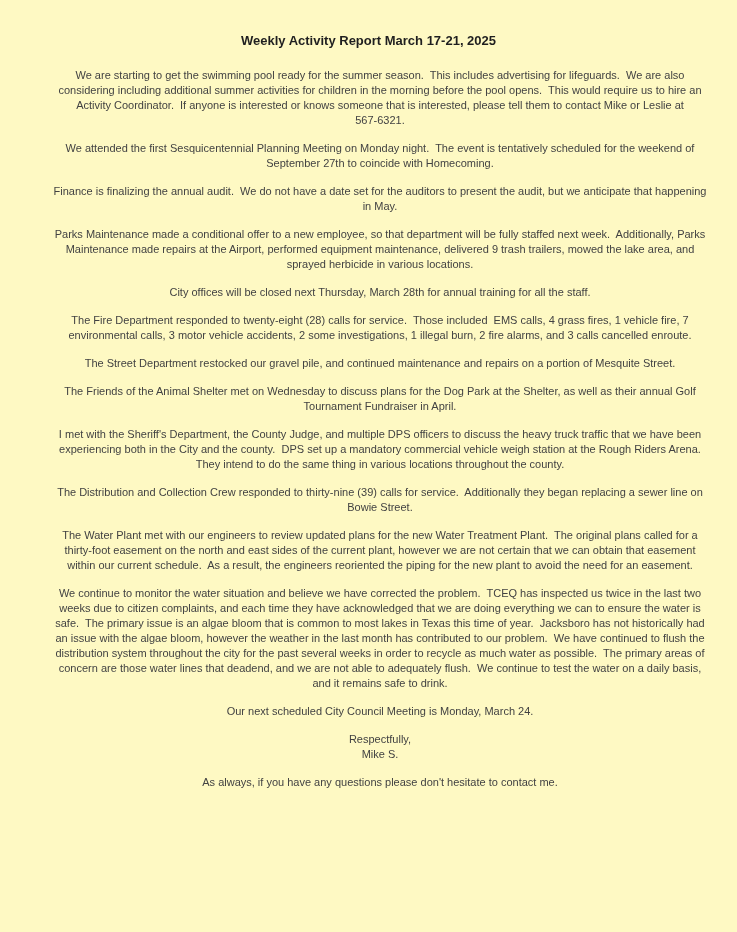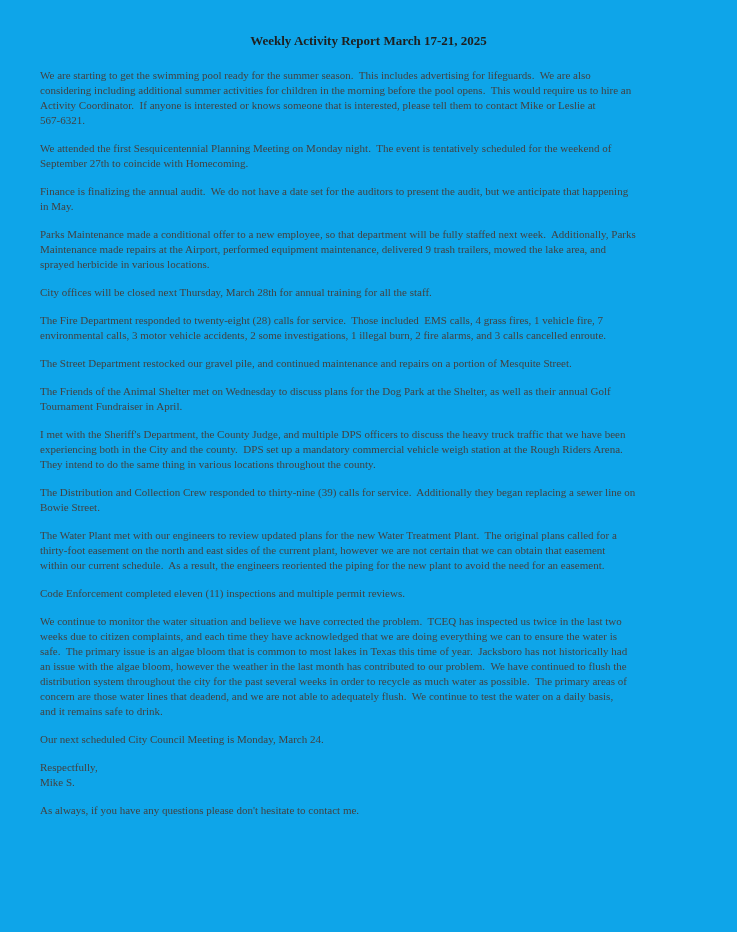--- a/index.html
+++ b/index.html
@@ -4,39 +4,40 @@
 <style>
   html, body {
     margin: 0;
     padding: 0;
     background: #ffffff;
   }
   .page {
     position: relative;
     width: 737px;
     height: 932px;
-    background: #0ea5e9;
+    background: #fef9c3;
     overflow: hidden;
-    font-family: Liberation Serif, serif;
+    font-family: Liberation Sans, sans-serif;
     color: #424242;
   }
   .title {
     font-size: 13px;
     line-height: 15px;
     font-weight: bold;
     color: #1f1f1f;
     text-align: center;
     margin: 33px 0 20px 0;
   }
   .para {
     font-size: 11px;
     line-height: 15px;
     font-weight: normal;
     white-space: pre-wrap;
     margin: 0 17px 13px 40px;
+    text-align: center;
   }
 </style>
 </head>
 <body>
 
 <div class="page">
   <h1 class="title">Weekly Activity Report March 17-21, 2025</h1>
   <p class="para">We are starting to get the swimming pool ready for the summer season.  This includes advertising for lifeguards.  We are also
 considering including additional summer activities for children in the morning before the pool opens.  This would require us to hire an
 Activity Coordinator.  If anyone is interested or knows someone that is interested, please tell them to contact Mike or Leslie at
@@ -55,21 +56,20 @@
   <p class="para">The Friends of the Animal Shelter met on Wednesday to discuss plans for the Dog Park at the Shelter, as well as their annual Golf
 Tournament Fundraiser in April.</p>
   <p class="para">I met with the Sheriff's Department, the County Judge, and multiple DPS officers to discuss the heavy truck traffic that we have been
 experiencing both in the City and the county.  DPS set up a mandatory commercial vehicle weigh station at the Rough Riders Arena.
 They intend to do the same thing in various locations throughout the county.</p>
   <p class="para">The Distribution and Collection Crew responded to thirty-nine (39) calls for service.  Additionally they began replacing a sewer line on
 Bowie Street.</p>
   <p class="para">The Water Plant met with our engineers to review updated plans for the new Water Treatment Plant.  The original plans called for a
 thirty-foot easement on the north and east sides of the current plant, however we are not certain that we can obtain that easement
 within our current schedule.  As a result, the engineers reoriented the piping for the new plant to avoid the need for an easement.</p>
-  <p class="para">Code Enforcement completed eleven (11) inspections and multiple permit reviews.</p>
   <p class="para">We continue to monitor the water situation and believe we have corrected the problem.  TCEQ has inspected us twice in the last two
 weeks due to citizen complaints, and each time they have acknowledged that we are doing everything we can to ensure the water is
 safe.  The primary issue is an algae bloom that is common to most lakes in Texas this time of year.  Jacksboro has not historically had
 an issue with the algae bloom, however the weather in the last month has contributed to our problem.  We have continued to flush the
 distribution system throughout the city for the past several weeks in order to recycle as much water as possible.  The primary areas of
 concern are those water lines that deadend, and we are not able to adequately flush.  We continue to test the water on a daily basis,
 and it remains safe to drink.</p>
   <p class="para">Our next scheduled City Council Meeting is Monday, March 24.</p>
   <p class="para">Respectfully,
 Mike S.</p>

